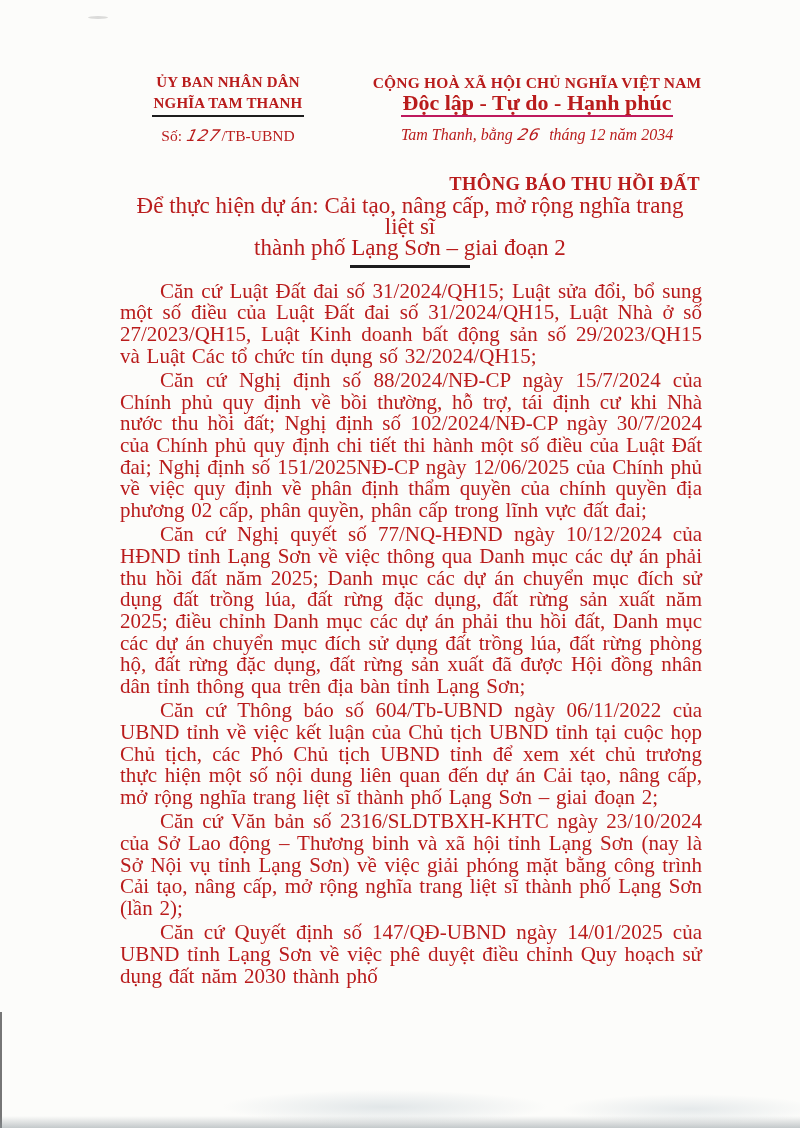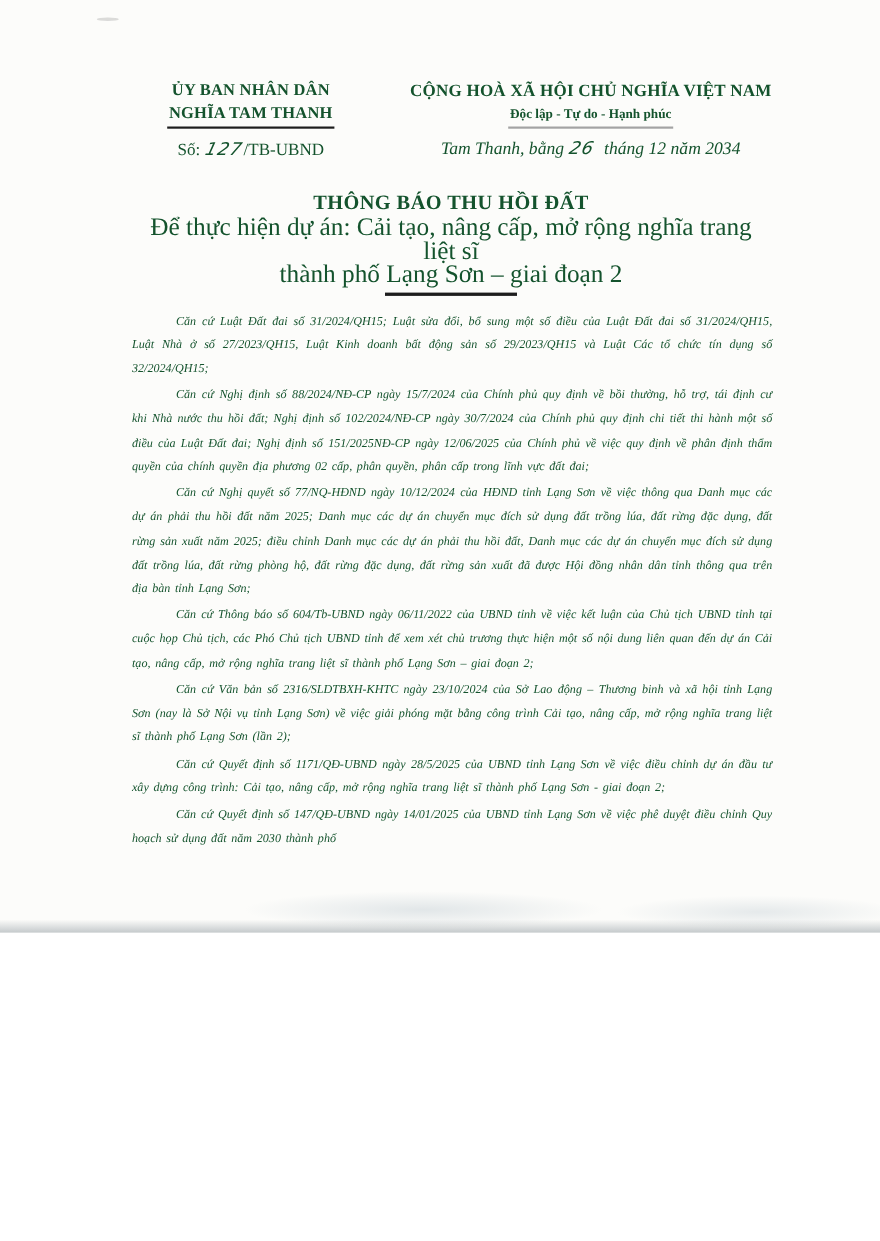--- a/index.html
+++ b/index.html
@@ -1,21 +1,21 @@
 <!DOCTYPE html>
 <html lang="vi"><head>
 <meta charset="utf-8">
 <style>
   html,body{margin:0;padding:0;}
   .page{
     position:relative;
-    width:800px;height:848px;
+    width:800px;height:1128px;
     background:#fcfcfa;
     font-family:"Liberation Serif","DejaVu Serif",serif;
-    color:#14532d;
+    color:#b91c1c;
     overflow:hidden;
     box-sizing:border-box;
   }
   
   .header{
     display:flex;
     justify-content:space-between;
     padding:72px 78px 0 118px;
     box-sizing:border-box;
   }
@@ -29,42 +29,41 @@
     font-style:italic;
     font-size:16px;
     display:inline-block;
     transform:skewX(-14deg);
     letter-spacing:1px;
     padding:0 1px;
   }
   .nat-line1{font-weight:bold;font-size:15.5px;line-height:21px;letter-spacing:.2px;}
   .nat-line2{
     display:inline-block;
-    font-weight:bold;font-size:12px;line-height:20px;
-    border-bottom:2px solid #a3a3a3;
+    font-weight:bold;font-size:22px;line-height:20px;
+    border-bottom:2px solid #be185d;
     padding:0 2px 2px;
   }
   .date-line{font-style:italic;font-size:16px;margin-top:8px;white-space:nowrap;}
   .date-line .handwritten{margin-right:4px;}
   
   .title-block{
     margin:28px 100px 0 120px;
     text-align:center;
   }
-  .title-main{font-weight:bold;font-size:18.5px;line-height:22px;letter-spacing:.4px;}
+  .title-main{font-weight:bold;font-size:18.5px;line-height:22px;letter-spacing:.4px;text-align:right;}
   .title-sub{font-weight:normal;font-size:23px;line-height:21px;}
   .title-rule{width:120px;height:2.5px;background:#1d1d1d;margin:7px auto 0;}
   
   .body-text{
     margin:13px 98px 0 120px;
   }
   .body-text p{
     margin:0 0 2.5px 0;
-    font-style:italic;
-    font-size:11px;
+    font-size:21px;
     line-height:21.7px;
     text-align:justify;
     text-indent:40px;
     word-spacing:1.5px;
   }
   
   .scan-edge-left{
     position:absolute;left:0;top:1012px;width:2px;height:116px;
     background:#4a4a4a;opacity:.75;
   }
@@ -122,21 +121,20 @@
     <div class="title-sub">thành phố Lạng Sơn – giai đoạn 2</div>
     <div class="title-rule"></div>
   </div>
 
   <div class="body-text">
     <p>Căn cứ Luật Đất đai số 31/2024/QH15; Luật sửa đổi, bổ sung một số điều của Luật Đất đai số 31/2024/QH15, Luật Nhà ở số 27/2023/QH15, Luật Kinh doanh bất động sản số 29/2023/QH15 và Luật Các tổ chức tín dụng số 32/2024/QH15;</p>
     <p>Căn cứ Nghị định số 88/2024/NĐ-CP ngày 15/7/2024 của Chính phủ quy định về bồi thường, hỗ trợ, tái định cư khi Nhà nước thu hồi đất; Nghị định số 102/2024/NĐ-CP ngày 30/7/2024 của Chính phủ quy định chi tiết thi hành một số điều của Luật Đất đai; Nghị định số 151/2025NĐ-CP ngày 12/06/2025 của Chính phủ về việc quy định về phân định thẩm quyền của chính quyền địa phương 02 cấp, phân quyền, phân cấp trong lĩnh vực đất đai;</p>
     <p>Căn cứ Nghị quyết số 77/NQ-HĐND ngày 10/12/2024 của HĐND tỉnh Lạng Sơn về việc thông qua Danh mục các dự án phải thu hồi đất năm 2025; Danh mục các dự án chuyển mục đích sử dụng đất trồng lúa, đất rừng đặc dụng, đất rừng sản xuất năm 2025; điều chỉnh Danh mục các dự án phải thu hồi đất, Danh mục các dự án chuyển mục đích sử dụng đất trồng lúa, đất rừng phòng hộ, đất rừng đặc dụng, đất rừng sản xuất đã được Hội đồng nhân dân tỉnh thông qua trên địa bàn tỉnh Lạng Sơn;</p>
     <p>Căn cứ Thông báo số 604/Tb-UBND ngày 06/11/2022 của UBND tỉnh về việc kết luận của Chủ tịch UBND tỉnh tại cuộc họp Chủ tịch, các Phó Chủ tịch UBND tỉnh để xem xét chủ trương thực hiện một số nội dung liên quan đến dự án Cải tạo, nâng cấp, mở rộng nghĩa trang liệt sĩ thành phố Lạng Sơn – giai đoạn 2;</p>
     <p>Căn cứ Văn bản số 2316/SLDTBXH-KHTC ngày 23/10/2024 của Sở Lao động – Thương binh và xã hội tỉnh Lạng Sơn (nay là Sở Nội vụ tỉnh Lạng Sơn) về việc giải phóng mặt bằng công trình Cải tạo, nâng cấp, mở rộng nghĩa trang liệt sĩ thành phố Lạng Sơn (lần 2);</p>
-    <p>Căn cứ Quyết định số 1171/QĐ-UBND ngày 28/5/2025 của UBND tỉnh Lạng Sơn về việc điều chỉnh dự án đầu tư xây dựng công trình: Cải tạo, nâng cấp, mở rộng nghĩa trang liệt sĩ thành phố Lạng Sơn - giai đoạn 2;</p>
     <p>Căn cứ Quyết định số 147/QĐ-UBND ngày 14/01/2025 của UBND tỉnh Lạng Sơn về việc phê duyệt điều chỉnh Quy hoạch sử dụng đất năm 2030 thành phố</p>
   </div>
 
   <div class="scan-edge-left"></div>
   <div class="scan-smudge-1"></div>
   <div class="scan-smudge-2"></div>
   <div class="scan-bottom-band"></div>
 
 </div>
 

